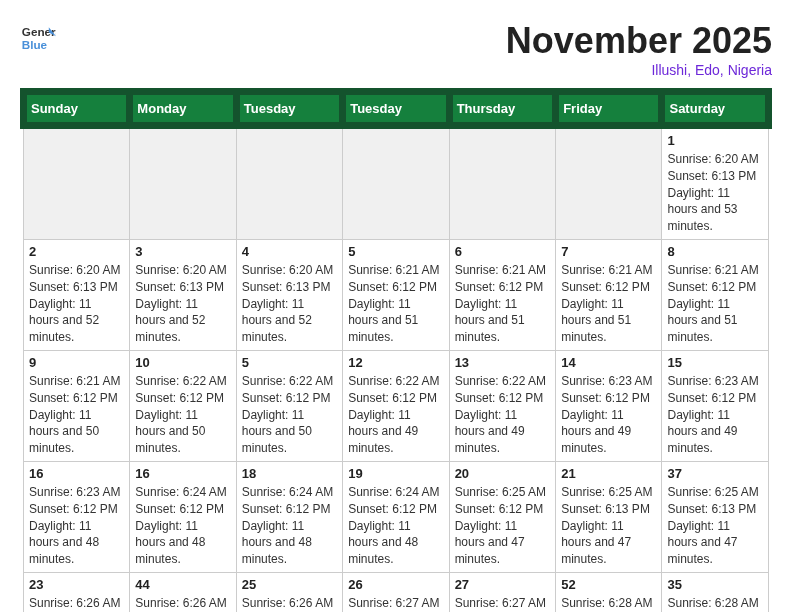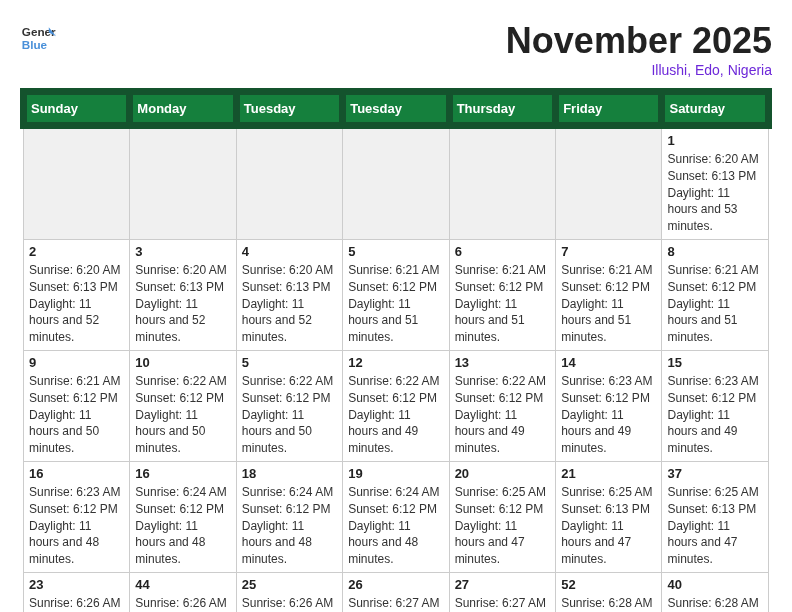--- a/index.html
+++ b/index.html
@@ -232,18 +232,18 @@
         </td>
         <td>
           <span class="day-number">27</span>
           <div class="day-info">Sunrise: 6:27 AM<br>Sunset: 6:14 PM<br>Daylight: 11 hours and 46 minutes.</div>
         </td>
         <td>
           <span class="day-number">52</span>
           <div class="day-info">Sunrise: 6:28 AM<br>Sunset: 6:14 PM<br>Daylight: 11 hours and 46 minutes.</div>
         </td>
         <td>
-          <span class="day-number">40</span>
+          <span class="day-number">35</span>
           <div class="day-info">Sunrise: 6:28 AM<br>Sunset: 6:14 PM<br>Daylight: 11 hours and 46 minutes.</div>
         </td>
       </tr>
     </tbody>
 </table>
 
 </body></html>

